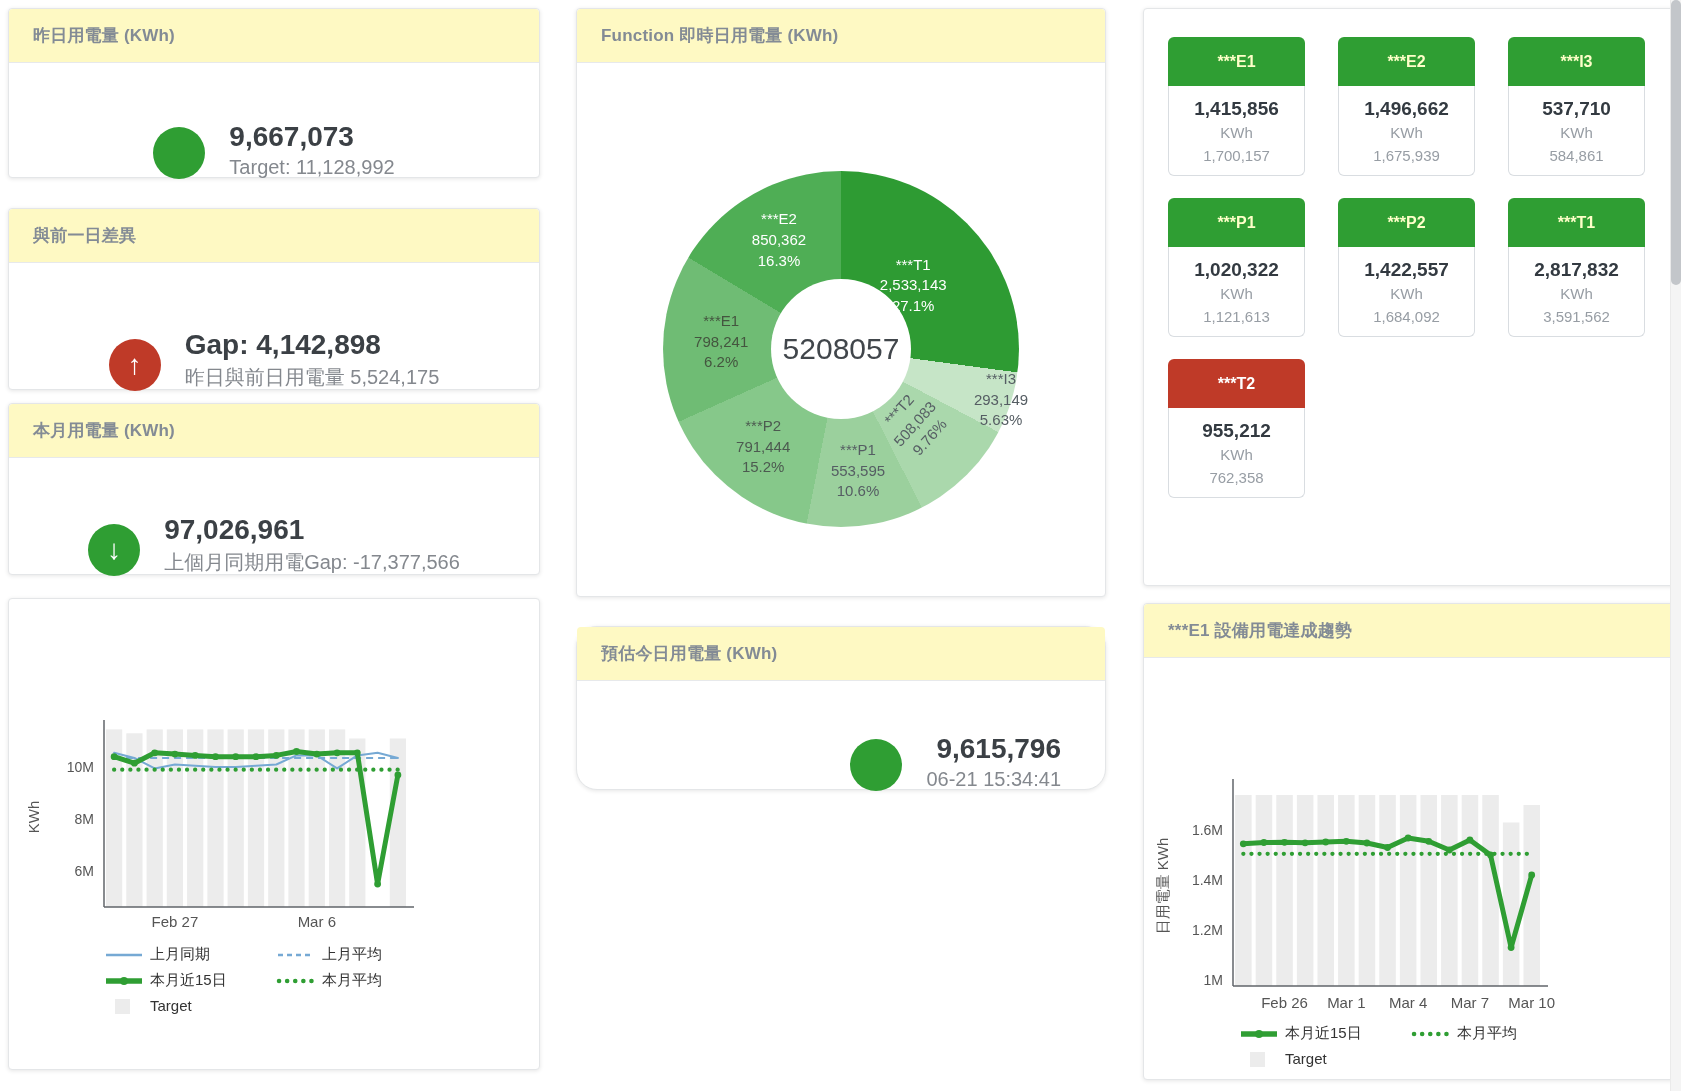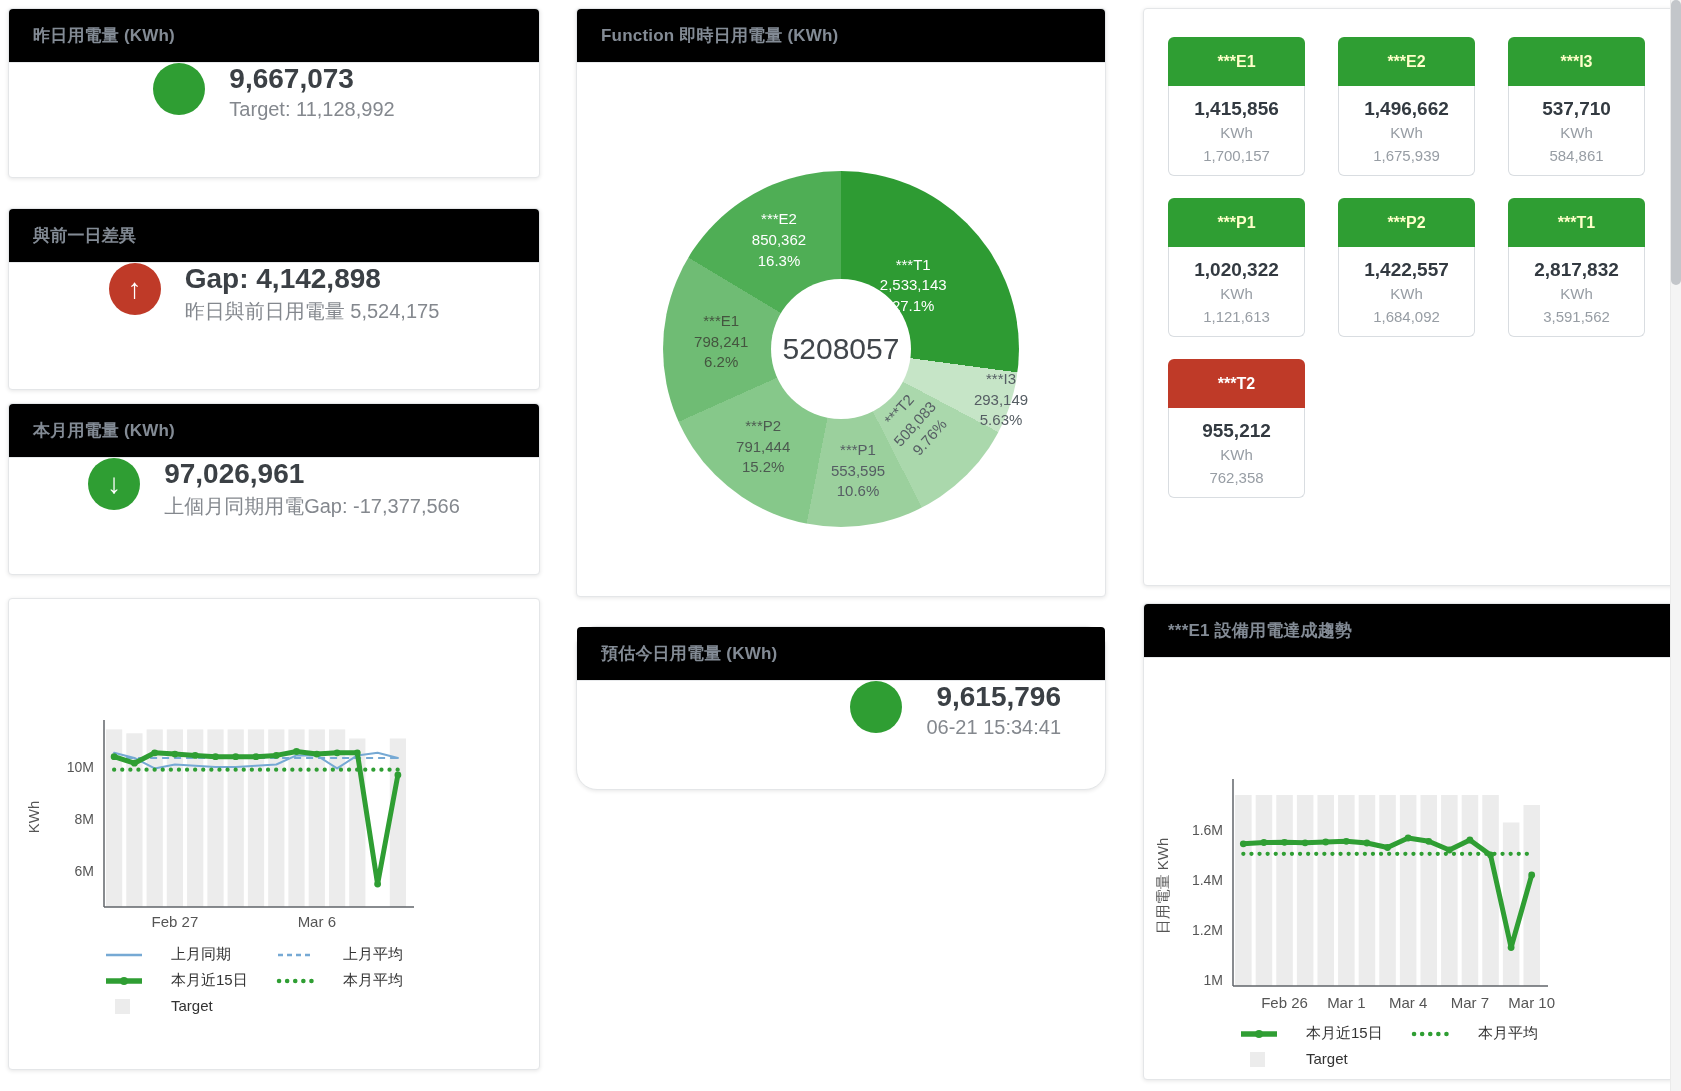--- a/index.html
+++ b/index.html
@@ -8,26 +8,26 @@
     background:#ffffff;
     font-family:"Liberation Sans","DejaVu Sans",sans-serif;
     color:#3b4045;
   }
   .card{
     position:absolute;background:#fff;
     border:1px solid #e4e6e8;border-radius:4px;
     box-shadow:0 1px 4px rgba(0,0,0,.10);
   }
   .card-header{
-    background:#000000;border-bottom:1px solid #e7e9eb;
+    background:#fef9c3;border-bottom:1px solid #e7e9eb;
     padding:15px 24px;font-size:17px;font-weight:bold;color:#838b95;
     border-radius:4px 4px 0 0;letter-spacing:.2px;
   }
   
-  .stat-row{display:flex;align-items:flex-start;justify-content:center;gap:24px;height:calc(100% - 52px);}
+  .stat-row{display:flex;align-items:flex-end;justify-content:center;gap:24px;height:calc(100% - 52px);}
   .stat-row.right{justify-content:flex-end;padding-right:44px;}
   .stat-circle{width:52px;height:52px;border-radius:50%;flex:0 0 52px;
     display:flex;align-items:center;justify-content:center;color:#fff;font-size:28px;font-weight:bold;line-height:1;}
   .stat-value{font-size:28px;font-weight:bold;color:#3b4045;}
   .stat-sub{font-size:20px;color:#84888e;margin-top:3px;}
   .stat-text.right{text-align:right;}
   
   .tiles{padding:28px 24px;display:grid;grid-template-columns:repeat(3,137px);column-gap:33px;row-gap:22px;}
   .tile-header{height:49px;border-radius:6px 6px 0 0;display:flex;align-items:center;justify-content:center;
     font-size:16px;font-weight:bold;}
@@ -41,21 +41,21 @@
   .donut-area{position:relative;width:528px;height:535px;}
   .donut-disc{position:absolute;width:356px;height:356px;left:86px;top:108px;border-radius:50%;}
   .donut-hole{position:absolute;width:140px;height:140px;left:194px;top:216px;background:#fff;border-radius:50%;}
   .donut-center{position:absolute;left:264px;top:286px;transform:translate(-50%,-50%);
     font-size:30px;color:#41464b;}
   .donut-label{position:absolute;text-align:center;font-size:15px;line-height:1.38;white-space:nowrap;}
   
   .chart-wrap{position:relative;}
   .legend{padding-left:95px;margin-top:2px;}
   .legend-row{display:flex;margin-bottom:7px;}
-  .legend-item{display:flex;align-items:center;gap:27px;width:172px;font-size:15px;color:#333;cursor:pointer;}
+  .legend-item{display:flex;align-items:center;gap:6px;width:172px;font-size:15px;color:#333;cursor:pointer;}
   .legend-item span{color:#333;}
   
   .scroll-track{position:absolute;right:0;top:0;width:10px;height:1091px;background:#f4f4f4;border-left:1px solid #eaeaea;}
   .scroll-thumb{position:absolute;right:0;top:0;width:10px;height:285px;background:#c3c6ca;border-radius:5px;}
 </style>
 </head>
 <body>
 
 <div class="card" style="left:8px;top:8px;width:530px;height:168px;">
   <div class="card-header">昨日用電量 (KWh)</div>

